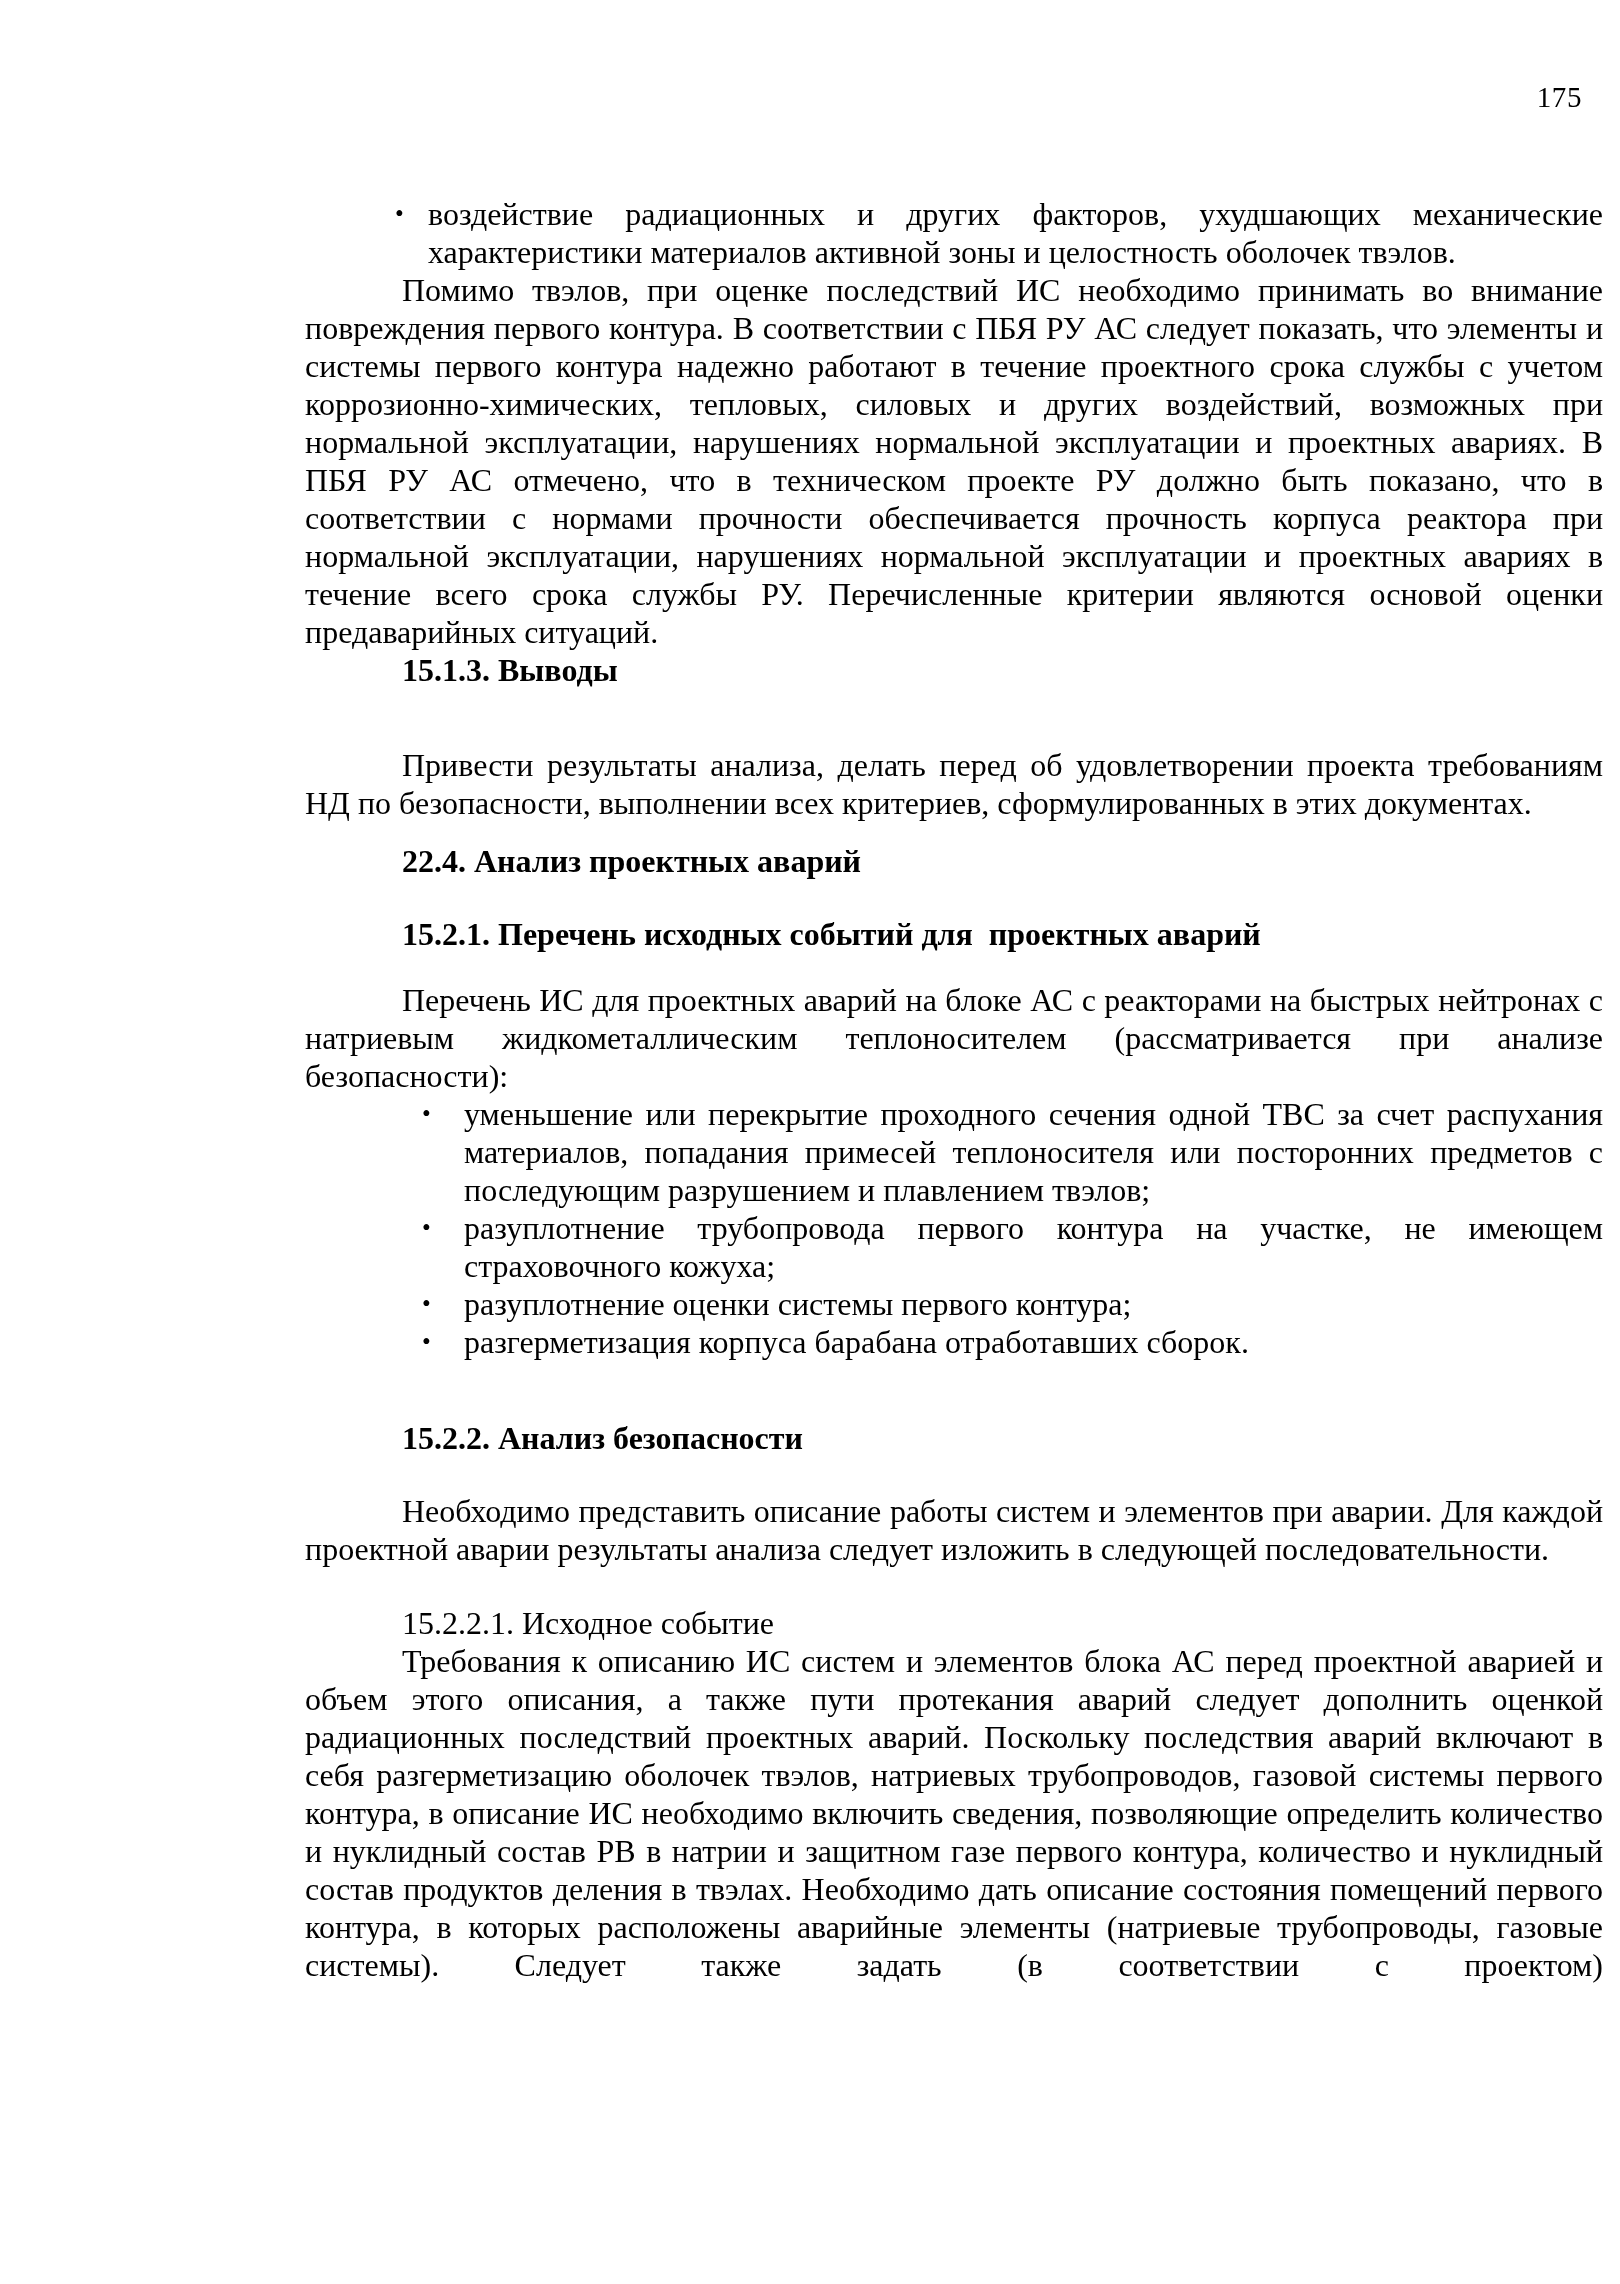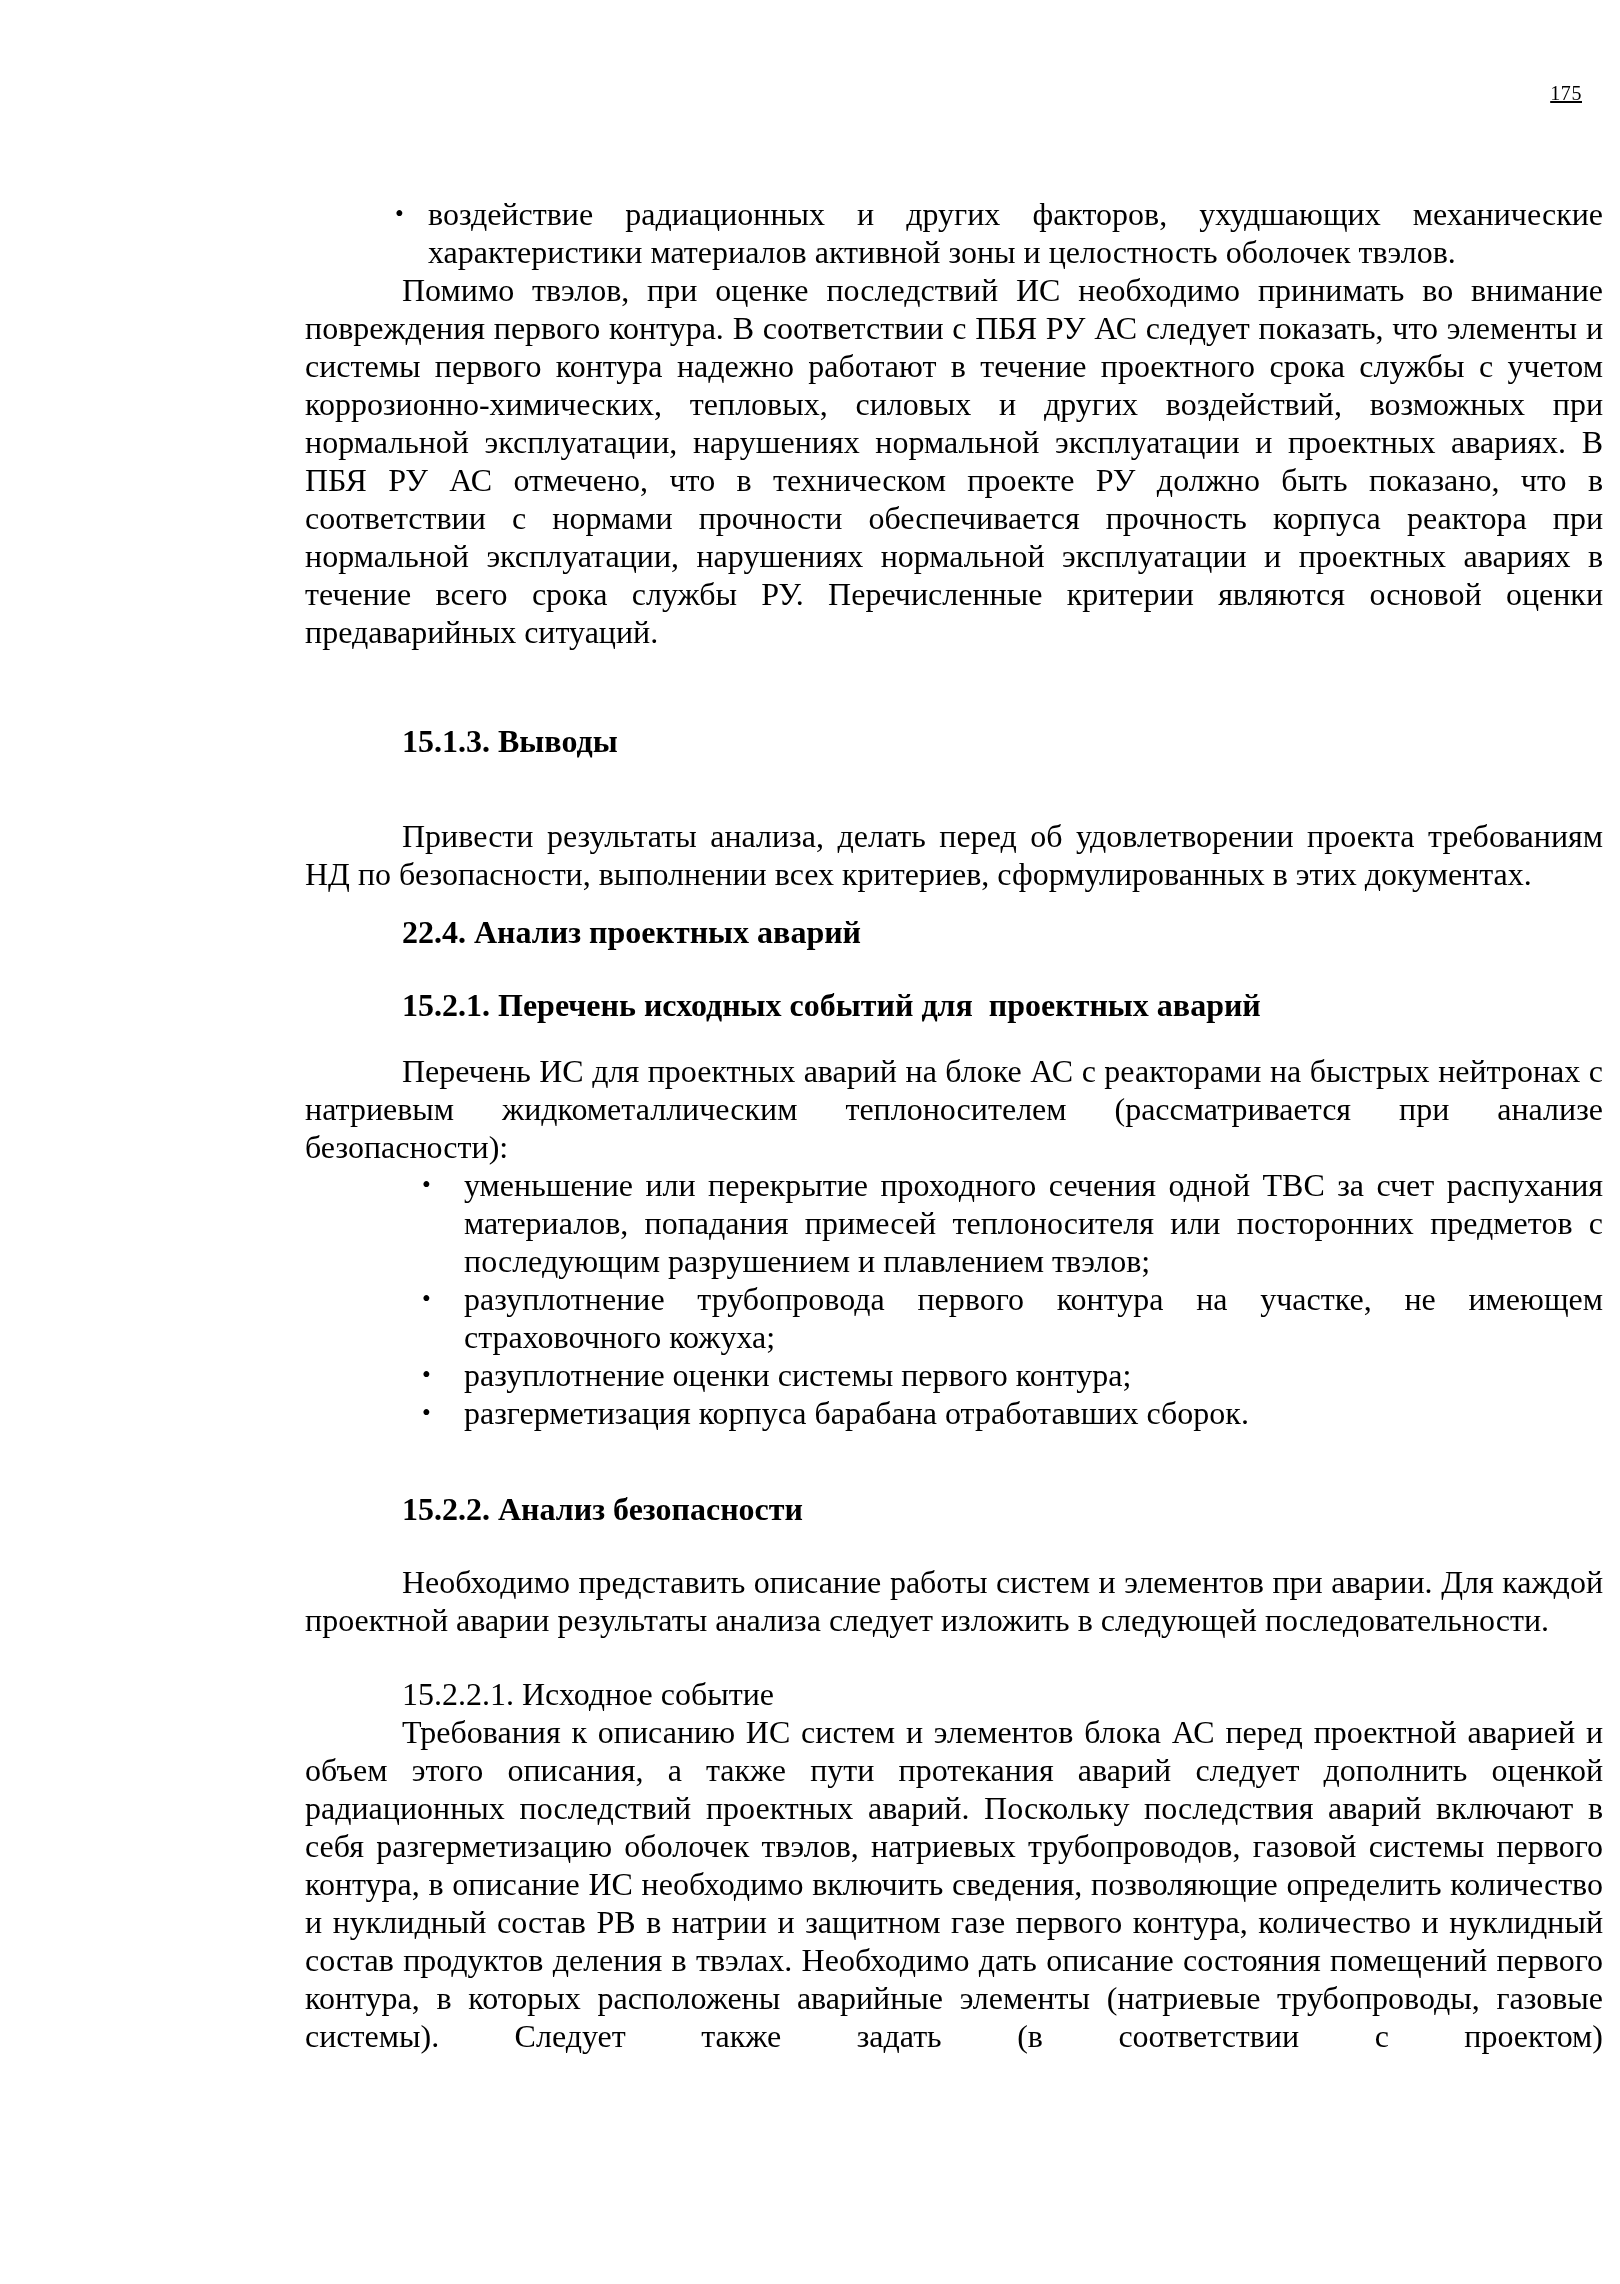--- a/index.html
+++ b/index.html
@@ -15,24 +15,23 @@
     color: #000000;
     font-family: "Liberation Serif", "DejaVu Serif", serif;
     font-size: 32px;
     line-height: 38px;
     overflow: hidden;
   }
   .page-number {
     position: absolute;
     top: 83px;
     right: 38px;
-    font-size: 20px;
+    font-size: 29px;
     line-height: 1;
     letter-spacing: 0.6px;
-    text-decoration: underline;
   }
   .content {
     position: absolute;
     left: 305px;
     top: 195px;
     width: 1298px;
     text-align: justify;
   }
   p {
     margin: 0;
@@ -69,21 +68,21 @@
   .intro-bullet .marker { left: 90px; }
   ul.event-list {
     list-style: none;
     margin: 0;
     padding: 0;
   }
   ul.event-list li { padding-left: 159px; }
   ul.event-list li .marker { left: 117px; }
 
   
-  .mt-h-conclusions  { margin-top: 71px; }
+  .mt-h-conclusions  { }
   .mt-p-conclusions  { margin-top: 57px; }
   .mt-h-analysis     { margin-top: 19.5px; }
   .mt-h-eventlist    { margin-top: 35px; }
   .mt-p-eventlist    { margin-top: 28.6px; }
   .mt-h-safety       { margin-top: 58px; }
   .mt-p-safety       { margin-top: 35px; }
   .mt-sub-initial    { margin-top: 36px; }
 </style>
 </head>
 <body>

